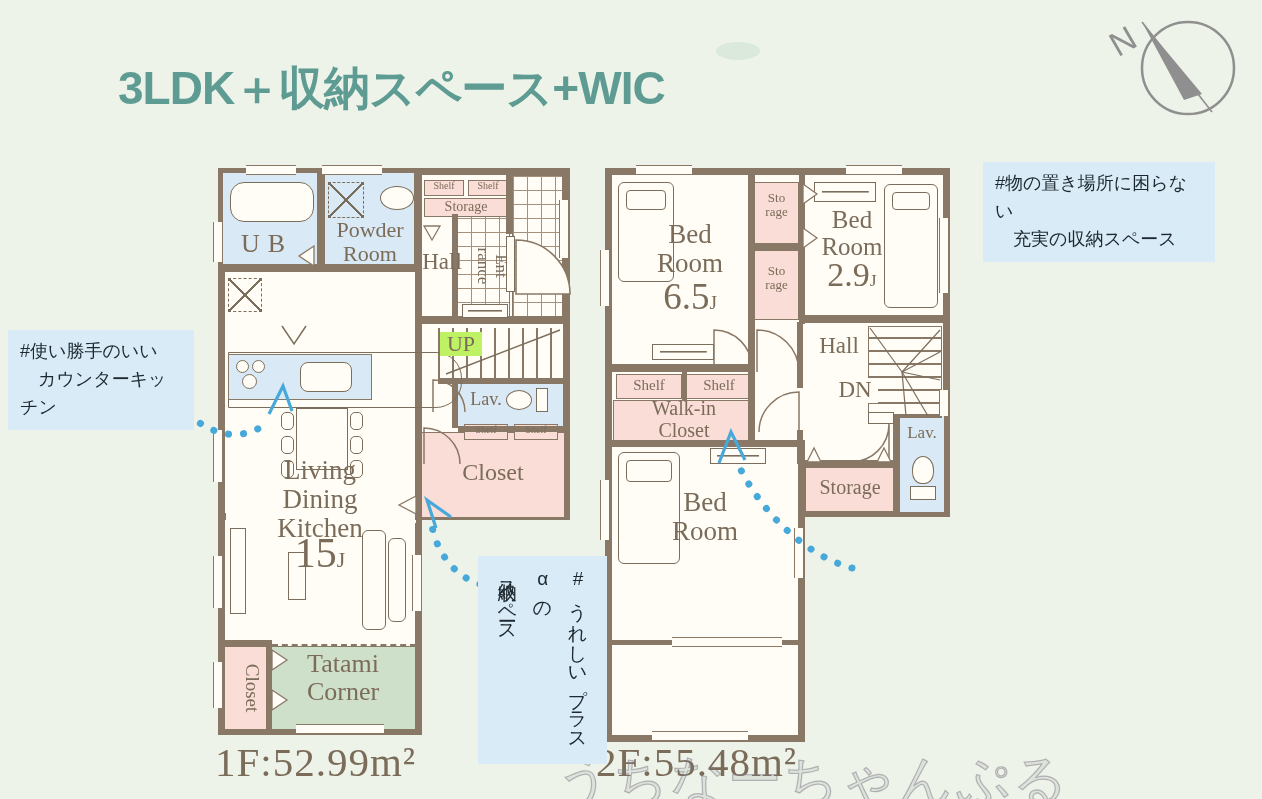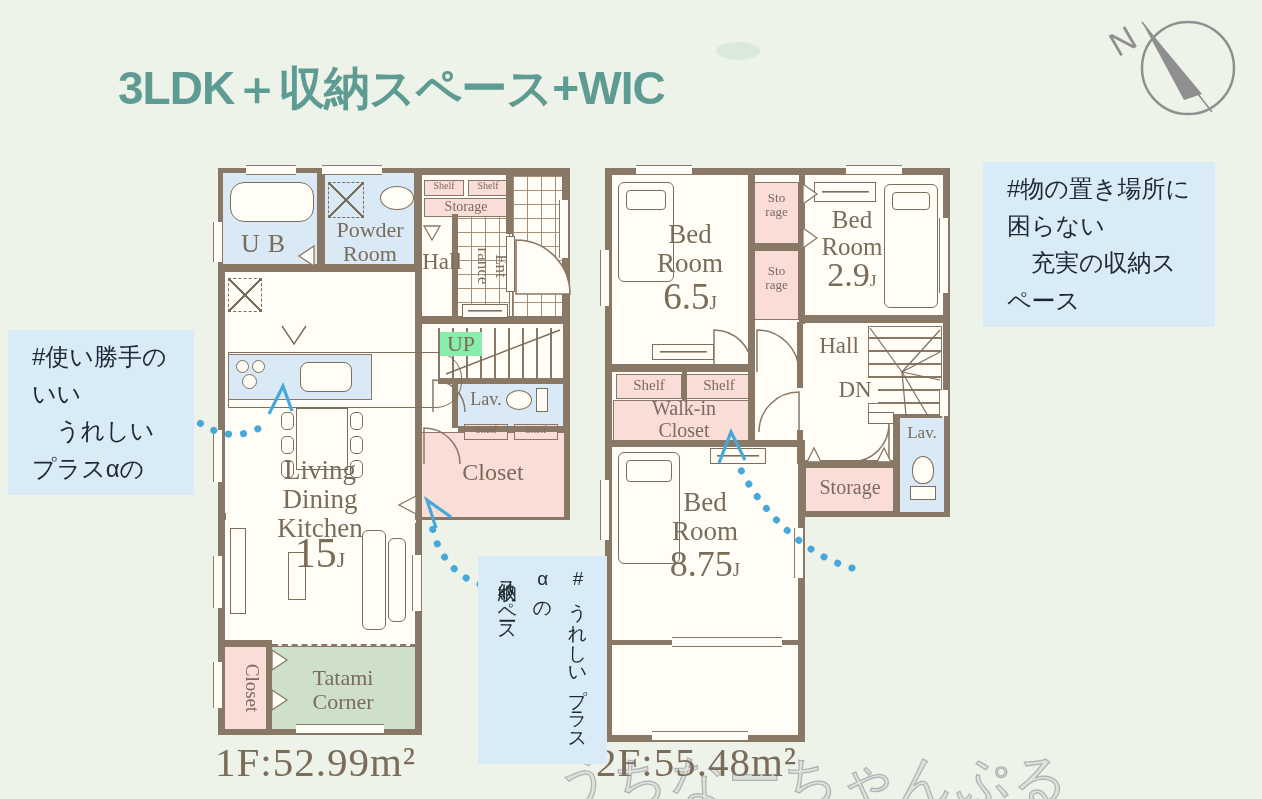--- a/index.html
+++ b/index.html
@@ -24,21 +24,21 @@
   .junit{font-size:.52em;}
   .furn{background:#fffdf6;border:1.6px solid #7c6e5c;}
   .cline{background:linear-gradient(#7c6e5c 0 0) center/78% 1.6px no-repeat,#fffdf6;}
   .dashbox{border:1.6px dashed #7c6e5c;
         background-image:linear-gradient(45deg,transparent calc(50% - .8px),#7c6e5c calc(50% - .8px) calc(50% + .8px),transparent calc(50% + .8px)),
                          linear-gradient(-45deg,transparent calc(50% - .8px),#7c6e5c calc(50% - .8px) calc(50% + .8px),transparent calc(50% + .8px));}
   .win{background:#fffdf6;border-top:1.6px solid #8a7867;border-bottom:1.6px solid #8a7867;}
   .winv{background:#fffdf6;border-left:1.6px solid #8a7867;border-right:1.6px solid #8a7867;}
   .dash-top{border-top:2px dashed #8a7867;}
   .note{background:#d8ebf6;color:#1d2830;font-family:"Liberation Sans",sans-serif;
-        font-size:24px;line-height:1.55;padding:8px 24px;white-space:pre-line;}
+        font-size:18px;line-height:1.55;padding:8px 12px;white-space:pre-line;}
   .note.vert{writing-mode:vertical-rl;text-orientation:upright;line-height:1.85;
              font-size:19px;padding:12px 12px;}
   #title{font-family:"Liberation Sans",sans-serif;font-weight:bold;font-size:46px;
          color:#5d9b93;letter-spacing:-1px;white-space:nowrap;}
   .area{font-size:41px;color:#7b6c5a;letter-spacing:1px;white-space:nowrap;}
   #watermark{font-family:"Liberation Sans",sans-serif;font-weight:normal;font-size:54px;
              letter-spacing:2px;color:rgba(130,125,140,0.14);
              -webkit-text-stroke:1.2px rgba(125,120,135,.5);white-space:nowrap;}
   .rot90{transform:rotate(90deg);}
   svg{display:block;}
@@ -132,30 +132,30 @@
 
   <div class="abs lbl" style="left:234px;top:230px;width:66px;font-size:26px;letter-spacing:8px;">UB</div>
   <div class="abs lbl" style="left:320px;top:218px;width:100px;font-size:22px;">Powder
 Room</div>
   <div class="abs lbl" style="left:424px;top:181px;width:40px;font-size:10px;">Shelf</div>
   <div class="abs lbl" style="left:468px;top:181px;width:40px;font-size:10px;">Shelf</div>
   <div class="abs lbl" style="left:424px;top:199px;width:84px;font-size:14px;">Storage</div>
   <div class="abs lbl" style="left:416px;top:250px;width:52px;font-size:23px;">Hall</div>
   <div class="abs lbl rot90" style="left:432px;top:240px;width:104px;height:52px;font-size:17px;">Ent
 rance</div>
-  <div class="abs lbl" style="left:440px;top:332px;width:42px;font-size:22px;background:#86efac;">UP</div>
+  <div class="abs lbl" style="left:440px;top:332px;width:42px;font-size:22px;background:#bef264;">UP</div>
   <div class="abs lbl" style="left:462px;top:390px;width:48px;font-size:18px;">Lav.</div>
   <div class="abs lbl" style="left:464px;top:425px;width:44px;font-size:10px;">Shelf</div>
   <div class="abs lbl" style="left:514px;top:425px;width:44px;font-size:10px;">Shelf</div>
   <div class="abs lbl" style="left:447px;top:460px;width:92px;font-size:24px;">Closet</div>
   <div class="abs lbl" style="left:250px;top:456px;width:140px;font-size:27px;">Living
 Dining
 Kitchen</div>
   <div class="abs lbl size" style="left:250px;top:532px;width:140px;font-size:42px;"><span>15</span><span class="junit">J</span></div>
-  <div class="abs lbl" style="left:278px;top:650px;width:130px;font-size:22px;margin-top:16px;">Tatami
+  <div class="abs lbl" style="left:278px;top:650px;width:130px;font-size:26px;">Tatami
 Corner</div>
   <div class="abs lbl rot90" style="left:206px;top:673px;width:82px;height:30px;font-size:19px;">Closet</div>
   <div class="abs lbl area" style="left:215px;top:740px;">1F:52.99m²</div>
 
   <div class="abs floor" style="left:605px;top:168px;width:345px;height:349px;"></div>
   <div class="abs floor" style="left:605px;top:440px;width:200px;height:302px;"></div>
   <div class="abs patch" style="left:613px;top:508px;width:184px;height:13px;"></div>
 
   <div class="abs pink" style="left:754px;top:182px;width:45px;height:62px;"></div>
   <div class="abs pink" style="left:754px;top:250px;width:45px;height:70px;"></div>
@@ -213,21 +213,20 @@
 Room</div>
   <div class="abs lbl size" style="left:792px;top:258px;width:120px;font-size:34px;"><span>2.9</span><span class="junit">J</span></div>
   <div class="abs lbl" style="left:810px;top:334px;width:58px;font-size:23px;">Hall</div>
   <div class="abs lbl" style="left:832px;top:378px;width:46px;font-size:23px;background:#fffdf6;">DN</div>
   <div class="abs lbl" style="left:616px;top:377px;width:66px;font-size:15px;">Shelf</div>
   <div class="abs lbl" style="left:686px;top:377px;width:66px;font-size:15px;">Shelf</div>
   <div class="abs lbl" style="left:618px;top:398px;width:132px;font-size:20px;">Walk-in
 Closet</div>
   <div class="abs lbl" style="left:645px;top:488px;width:120px;font-size:27px;">Bed
 Room</div>
-  <div class="abs lbl size" style="left:640px;top:546px;width:130px;font-size:36px;"><span>8.75</span><span class="junit">J</span></div>
   <div class="abs lbl" style="left:899px;top:424px;width:46px;font-size:17px;">Lav.</div>
   <div class="abs lbl" style="left:805px;top:477px;width:90px;font-size:20px;">Storage</div>
   <div class="abs lbl area" style="left:596px;top:740px;">2F:55.48m²</div>
   <div id="watermark" class="abs" style="left:556px;top:744px;">うちなーちゃんぷる</div>
 
   <svg class="abs" style="left:0;top:0;pointer-events:none;" width="1262" height="799">
 
     <path d="M446,374 L560,330" stroke="#7c6e5c" stroke-width="1.4" fill="none"></path>
     <g stroke="#7c6e5c" stroke-width="1.2" fill="none">
       <path d="M902,372 L940,330"></path>
@@ -264,19 +263,19 @@
       <path d="M168,392 C205,440 240,442 266,424" stroke-width="7" stroke-linecap="round" stroke-dasharray="0.1 15"></path>
       <path d="M269,414 L283,386 L292,411" stroke-width="3.2"></path>
       <path d="M480,584 C452,576 432,546 431,516" stroke-width="7" stroke-linecap="round" stroke-dasharray="0.1 15"></path>
       <path d="M451,517 L427,500 L436,528" stroke-width="3.2"></path>
       <path d="M852,568 C806,556 760,512 737,462" stroke-width="7" stroke-linecap="round" stroke-dasharray="0.1 15"></path>
       <path d="M719,463 L731,432 L745,460" stroke-width="3.2"></path>
     </g>
   </svg>
 
   <div class="abs note" style="left:8px;top:330px;width:186px;">#使い勝手のいい
-　うれしいプラスαの</div>
+　カウンターキッチン</div>
   <div class="abs note" style="left:983px;top:162px;width:232px;">#物の置き場所に困らない
 　充実の収納スペース</div>
   <div class="abs note vert" style="left:478px;top:556px;height:208px;">#うれしいプラスαの
 収納スペース</div>
 
 </div>
 
 </body></html>

